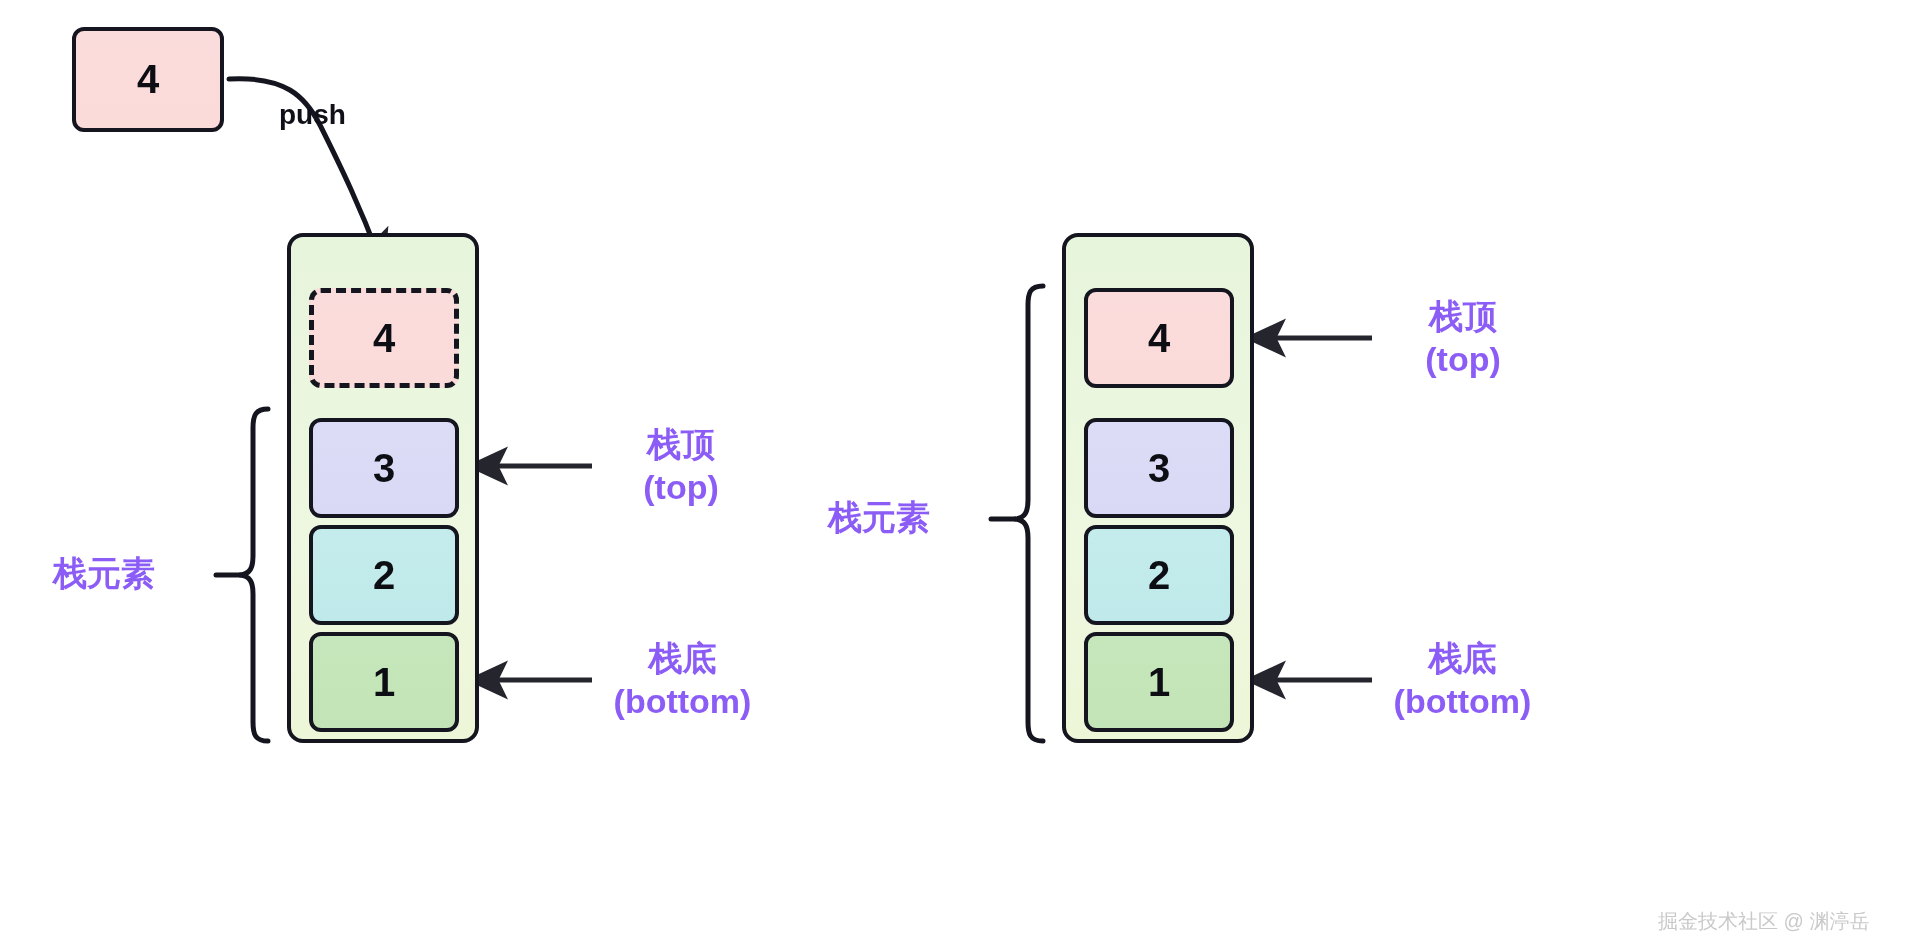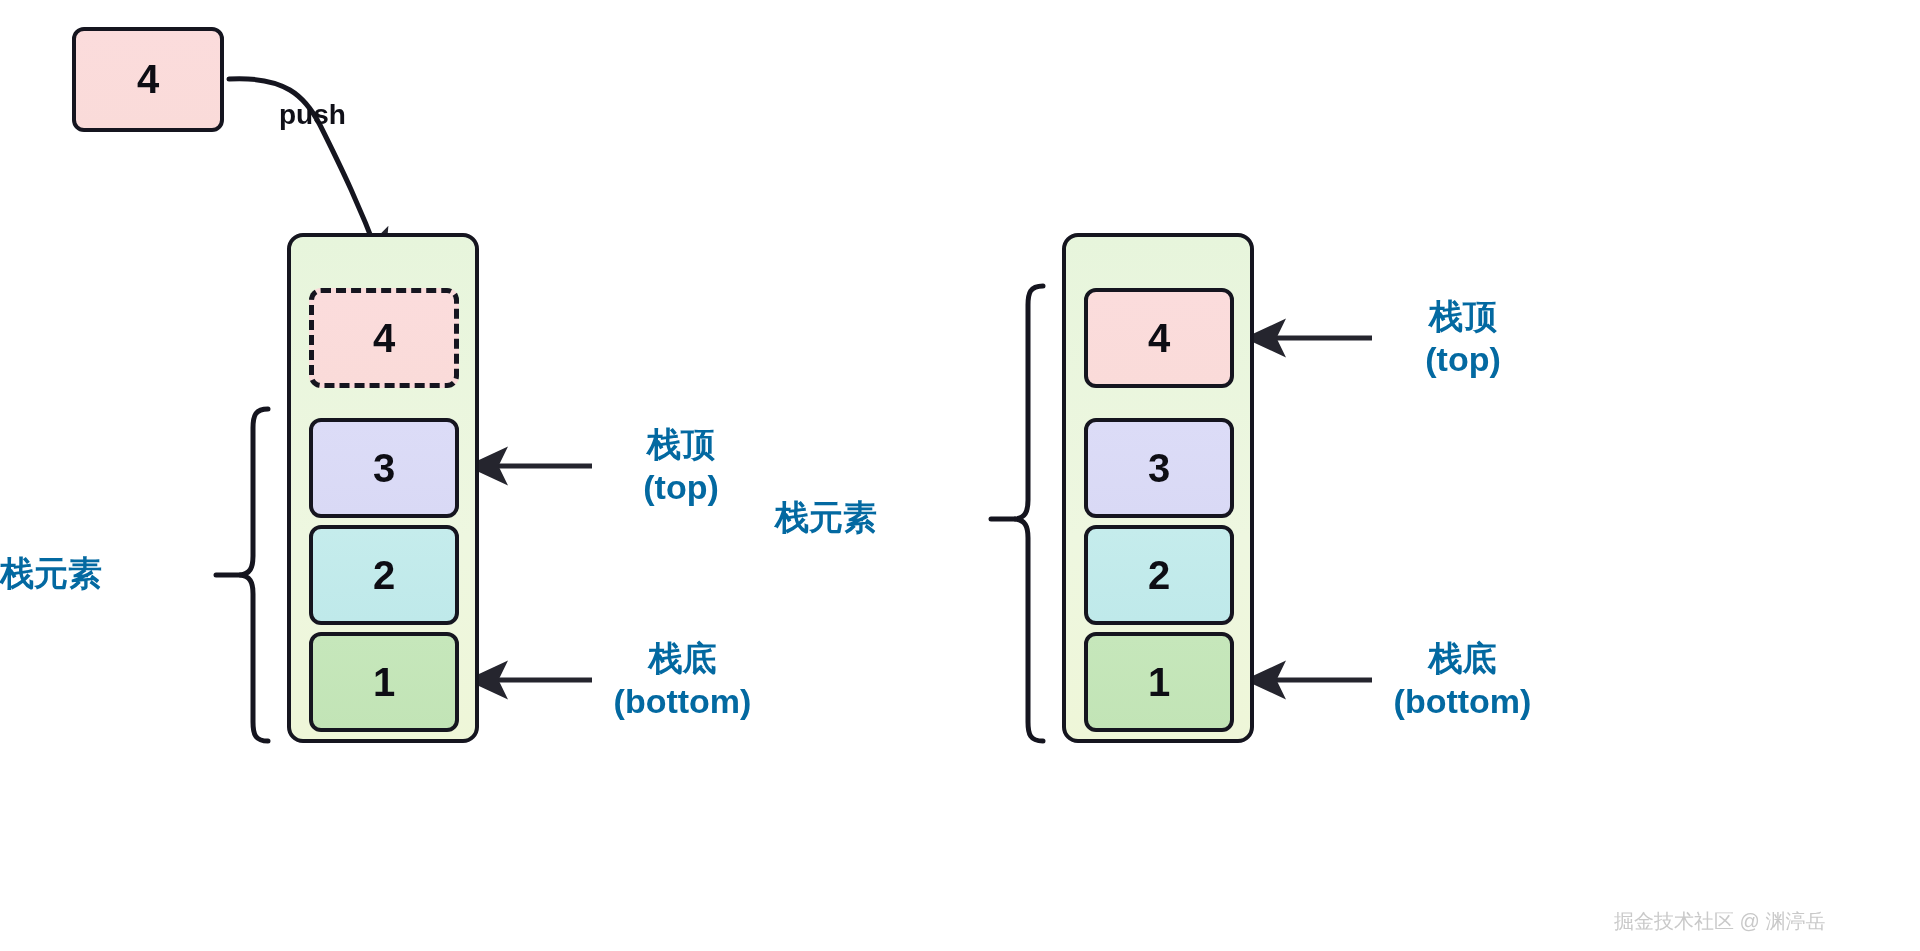--- a/index.html
+++ b/index.html
@@ -62,26 +62,26 @@
     font-size: 40px;
     font-weight: bold;
     color: #0d0d14;
   }
 
   
   .label {
     position: absolute;
     font-size: 34px;
     font-weight: bold;
-    color: #0369a1;
+    color: #8b5cf6;
     line-height: 1.25;
     white-space: nowrap;
   }
   .label.center { text-align: center; }
-  .label.right  { text-align: left; }
+  .label.right  { text-align: center; }
   .label-line { display: block; }
 
   .push-label {
     position: absolute;
     font-size: 28px;
     font-weight: bold;
     color: #101018;
     white-space: nowrap;
   }
 
@@ -95,20 +95,21 @@
     pointer-events: none;
   }
 
   
   .watermark {
     position: absolute;
     font-size: 20px;
     color: #c9c9c9;
     white-space: nowrap;
     font-weight: normal;
+    margin-left: 44px;
   }
 </style>
 </head>
 <body>
 
 <div id="canvas">
 
   <svg class="overlay" viewBox="0 0 1920 951">
     <defs>
       <marker id="arrowhead" markerWidth="9" markerHeight="9" refX="7.6" refY="4.5" orient="auto" markerUnits="strokeWidth">

